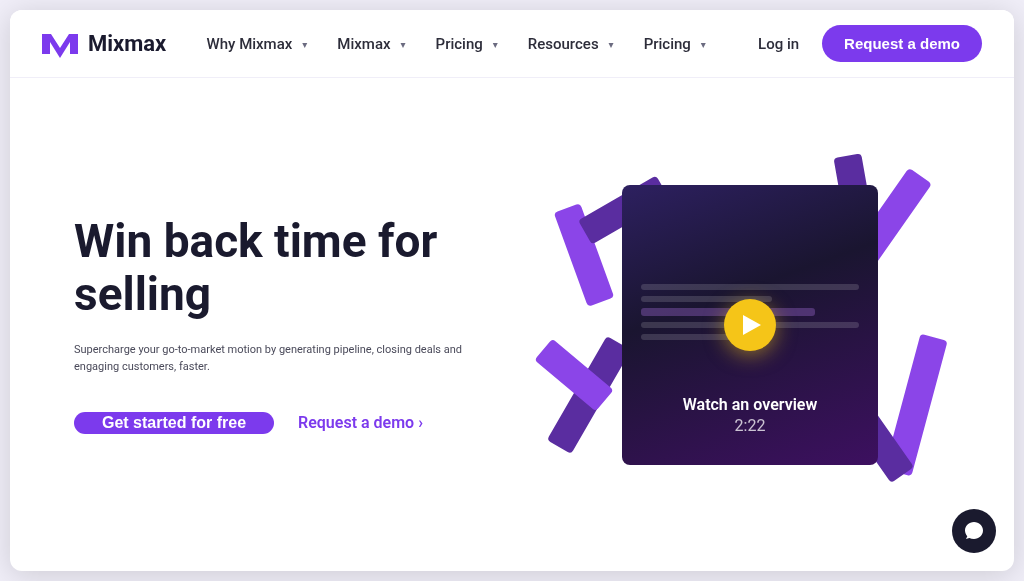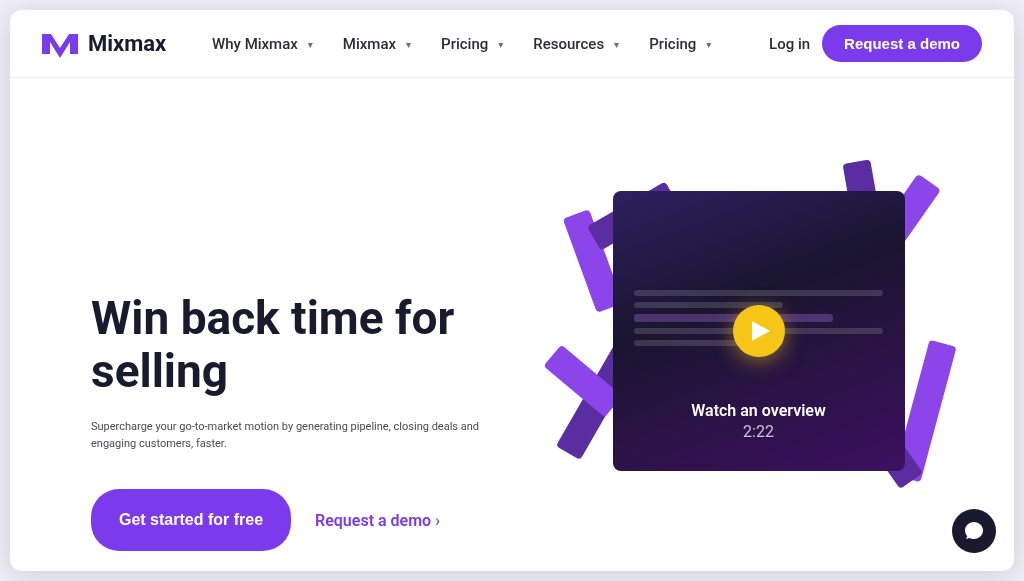--- a/index.html
+++ b/index.html
@@ -65,21 +65,21 @@
       font-weight: 500;
     }
     .chevron {
       font-size: 10px;
       color: #6b6b80;
       margin-top: 1px;
     }
     .nav-actions {
       display: flex;
       align-items: center;
-      gap: 0;
+      gap: 11px;
     }
     .login-btn {
       font-size: 15px;
       color: #2d2d3a;
       cursor: pointer;
       font-weight: 500;
       padding: 8px 12px;
     }
     .demo-btn {
       background: #7c3aed;
@@ -89,26 +89,25 @@
       padding: 10px 22px;
       font-size: 15px;
       font-weight: 600;
       cursor: pointer;
       white-space: nowrap;
     }
 
     
     .hero {
       display: flex;
-      align-items: flex-end;
+      align-items: center;
       padding: 20px 48px 20px 64px;
       min-height: 493px;
       position: relative;
       overflow: hidden;
-      margin-left: 17px;
     }
     .hero-left {
       flex: 0 0 460px;
       z-index: 2;
     }
     .hero-title {
       font-size: 46px;
       font-weight: 700;
       color: #1a1a2e;
       line-height: 1.15;
@@ -124,21 +123,21 @@
     .hero-ctas {
       display: flex;
       align-items: center;
       gap: 24px;
     }
     .cta-primary {
       background: #7c3aed;
       color: #fff;
       border: none;
       border-radius: 28px;
-      padding: 22px 28px;
+      padding: 2px 28px;
       font-size: 16px;
       font-weight: 600;
       cursor: pointer;
     }
     .cta-secondary {
       font-size: 16px;
       color: #7c3aed;
       font-weight: 600;
       cursor: pointer;
       display: flex;
@@ -159,21 +158,21 @@
       position: relative;
       width: 380px;
       height: 340px;
     }
     
     .video-bg {
       position: absolute;
       top: 50%;
       left: 50%;
       transform: translate(-50%, -50%);
-      width: 292px;
+      width: 256px;
       height: 280px;
       background: #1a1530;
       border-radius: 8px;
       z-index: 2;
       overflow: hidden;
     }
     .laptop-screen {
       width: 100%;
       height: 100%;
       background: linear-gradient(160deg, #2d2060 0%, #1a1530 40%, #3d1060 100%);

